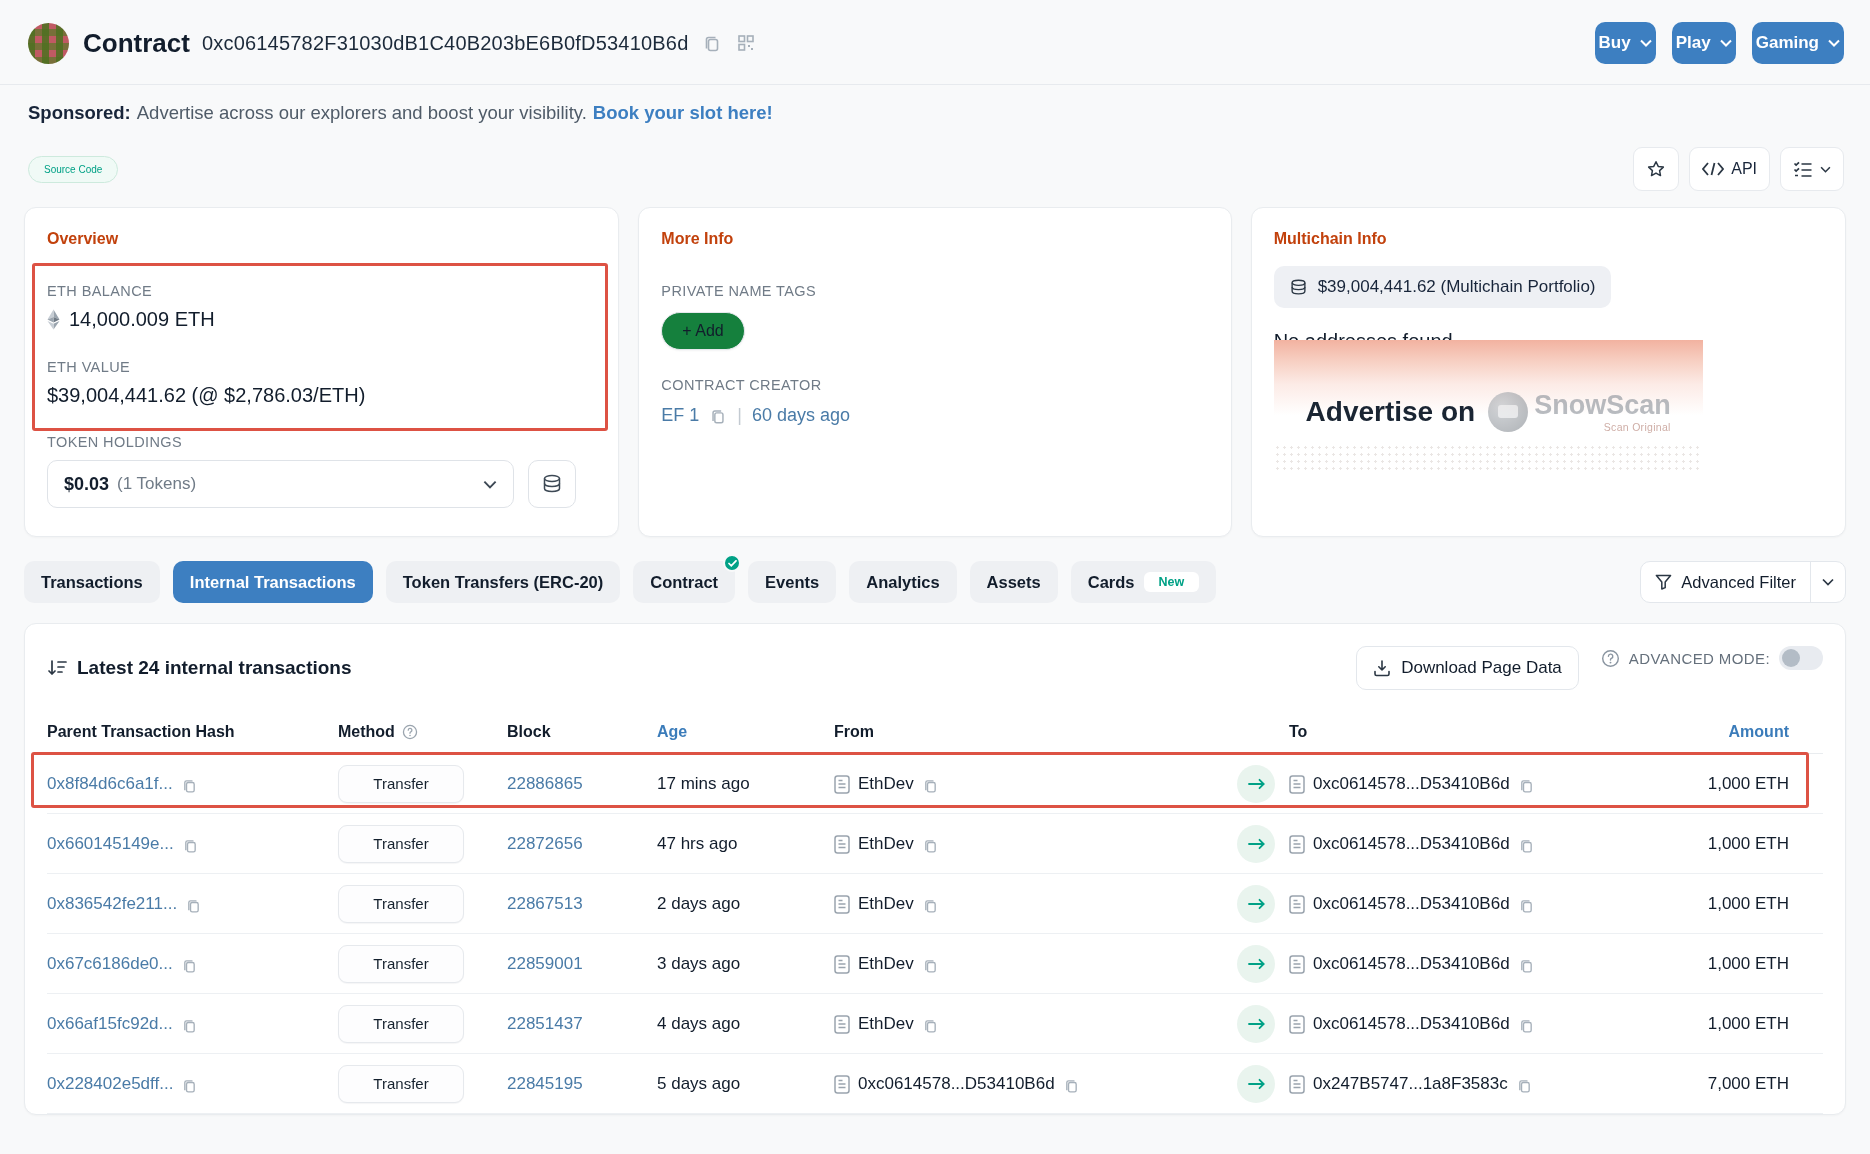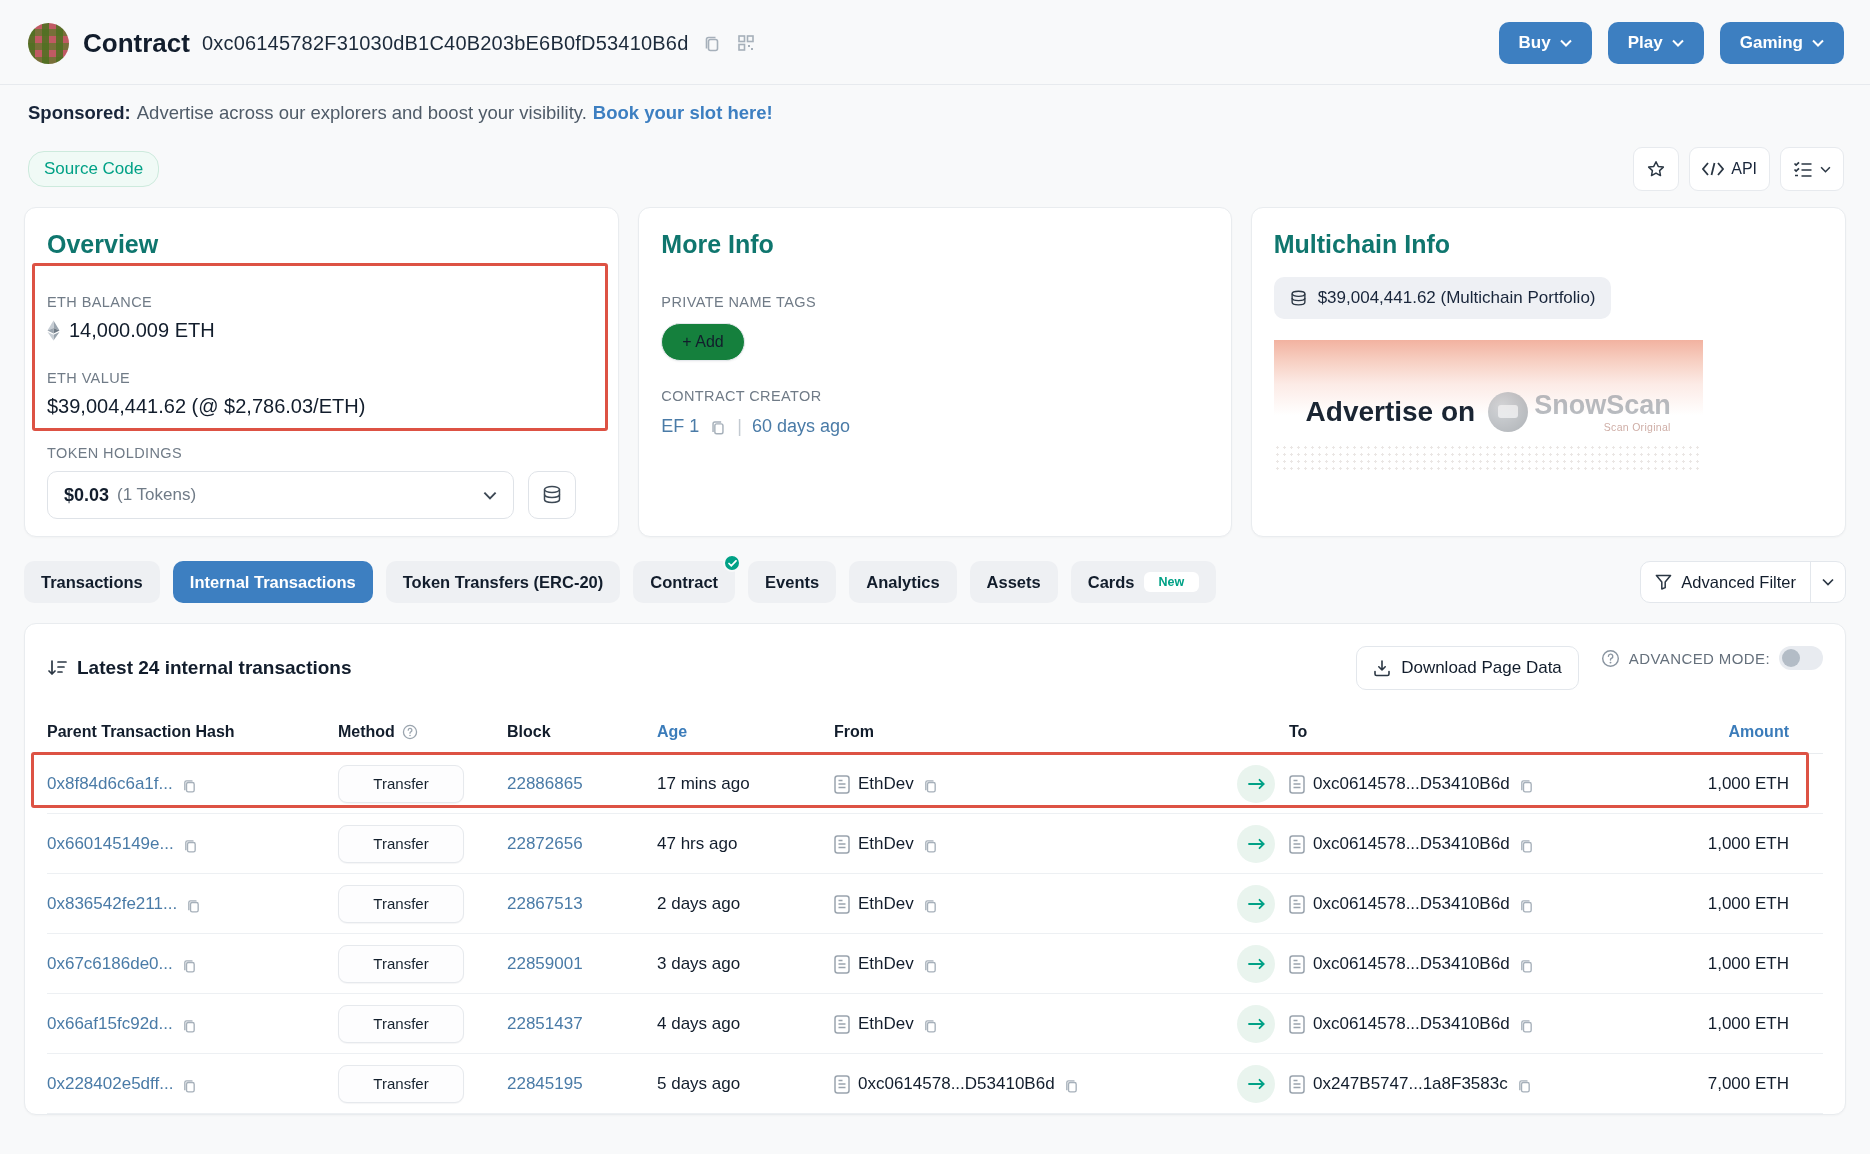--- a/index.html
+++ b/index.html
@@ -16,40 +16,40 @@
   .avatar { width:41px; height:41px; border-radius:50%; margin-right:14px;
     background:
       repeating-linear-gradient(90deg,rgba(77,112,32,.85) 0 7px,rgba(77,112,32,0) 7px 14px),
       repeating-linear-gradient(0deg,rgba(90,120,40,.7) 0 7px,rgba(0,0,0,0) 7px 14px),
       #c05a63; }
   .title-label { font-size:26px; font-weight:700; margin-right:12px; }
   .title-address { font-size:20px; color:#1c2a3a; letter-spacing:.2px; }
   .hbtn-icon { margin-left:14px; cursor:pointer; }
   .header-actions { margin-left:auto; display:flex; gap:16px; }
   .blue-btn { background:#3d7fc1; color:#fff; font-size:17px; font-weight:600; border:none; border-radius:10px;
-    height:42px; padding:0 20px; display:flex; align-items:center; gap:9px; cursor:pointer; }
+    height:42px; padding:0 4px; display:flex; align-items:center; gap:9px; cursor:pointer; }
 
   
   .sponsored { padding:17px 28px; font-size:18.5px; color:#4f5b68; }
   .sponsored b { color:#18253a; font-weight:700; margin-right:6px; }
   .sponsored a { color:#3d7fc1; font-weight:700; text-decoration:none; margin-left:6px; cursor:pointer; }
 
   
   .badge-row { display:flex; align-items:center; justify-content:space-between; padding:6px 26px 16px 28px; }
-  .source-code { font-size:17px; font-weight:500; color:#00a186; background:#f0faf6; border:1px solid #cdeadd;
+  .source-code { font-size:10px; font-weight:500; color:#00a186; background:#f0faf6; border:1px solid #cdeadd;
     border-radius:16px; padding:7px 15px; cursor:pointer; }
   .mini-actions { display:flex; gap:10px; }
   .mini-btn { height:44px; min-width:44px; background:#fff; border:1px solid #e7eaee; border-radius:9px;
     display:flex; align-items:center; justify-content:center; gap:7px; padding:0 12px; font-size:16px; color:#18253a; cursor:pointer; }
 
   
   .cards { display:flex; gap:19px; padding:0 24px; }
   .card { background:#fff; border:1px solid #e9ecef; border-radius:12px; height:330px; position:relative;
     box-shadow:0 1px 2px rgba(16,24,40,.03); padding:22px; }
-  .card h2 { font-size:25px; font-weight:700; color:#0f766e; }
+  .card h2 { font-size:16px; font-weight:700; color:#c2410c; }
   .card-overview { width:596px; }
   .card-moreinfo { width:594px; }
   .card-multichain { width:596px; }
   .field-label { font-size:14.5px; color:#707b87; letter-spacing:.4px; margin-bottom:9px; }
   .field-value { font-size:20px; color:#121d2c; display:flex; align-items:center; gap:9px; }
 
   .ov-balance { margin-top:35px; }
   .ov-value { margin-top:28px; }
   .ov-holdings { margin-top:27px; }
   .annotate-box { position:absolute; border:3px solid #dd5244; border-radius:3px; pointer-events:none; z-index:5; }

